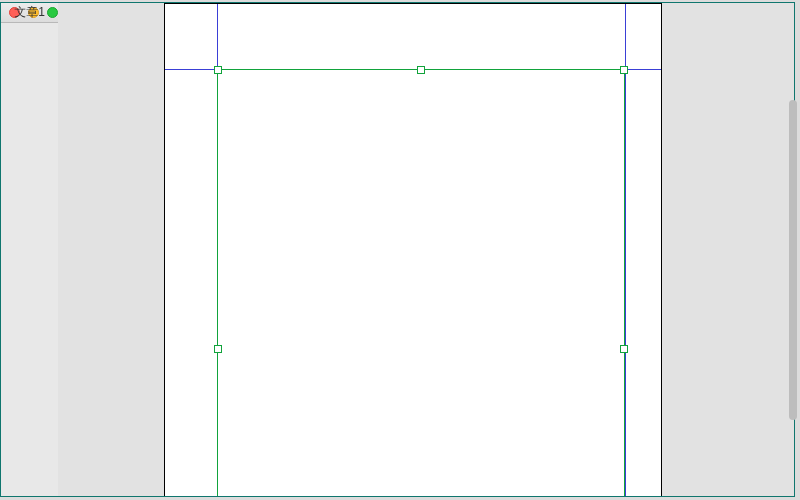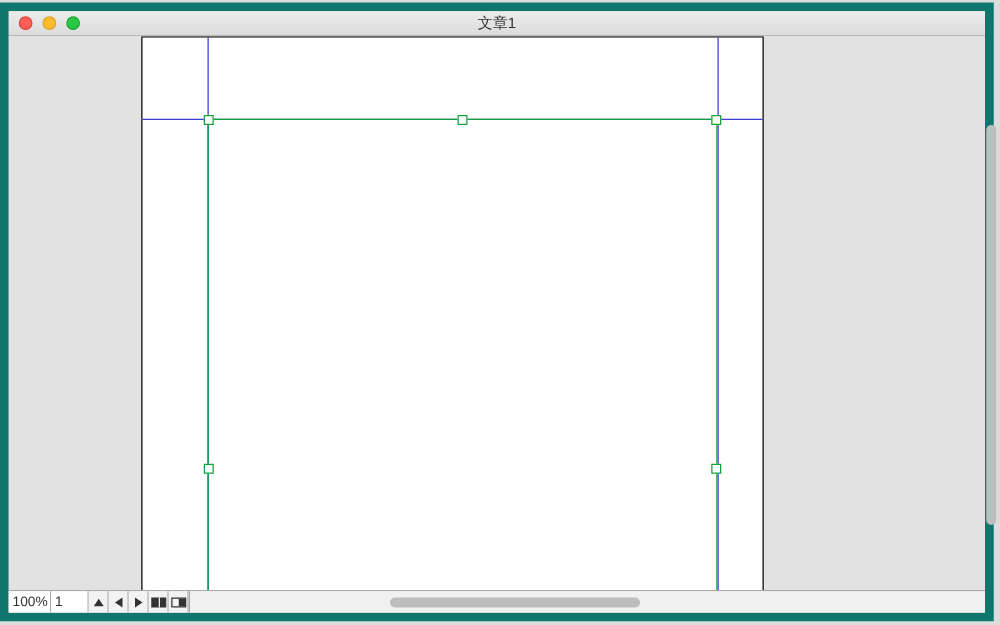--- a/index.html
+++ b/index.html
@@ -10,23 +10,22 @@
       font-family: -apple-system, "Helvetica Neue", Arial, sans-serif;
       font-size: 11px;
       overflow: hidden;
       position: relative;
     }
     .window {
       position: absolute;
       left: 0; top: 2px;
       width: 795px; height: 495px;
       background: #e8e8e8;
-      border: 7px solid #0f766e;
+      border: 1px solid #0f766e;
       display: flex;
-      flex-direction: column;
     }
     .titlebar {
       height: 20px;
       background: linear-gradient(#ececec, #dcdcdc);
       border-bottom: 1px solid #b8b8b8;
       display: flex;
       align-items: center;
       position: relative;
     }
     .traffic {
@@ -182,43 +181,17 @@
       <div class="marquee" style="left:52px; top:65px; width:408px; height:560px;">
         <div class="handle" style="left:-4px; top:-4px;"></div>
         <div class="handle" style="left:calc(50% - 4px); top:-4px;"></div>
         <div class="handle" style="right:-4px; top:-4px;"></div>
         <div class="handle" style="left:-4px; top:calc(50% - 4px);"></div>
         <div class="handle" style="right:-4px; top:calc(50% - 4px);"></div>
       </div>
     </div>
   </div>
 
-  <div class="statusbar">
-    <div class="sb-field sb-zoom">
-      <span>100%</span>
-    </div>
-    <div class="sb-field sb-page">
-      <span>1</span>
-    </div>
-    <div class="sb-btn">
-        <div class="tri up"></div>
-      </div>
-    <div class="sb-btn">
-        <div class="tri left"></div>
-      </div>
-    <div class="sb-btn">
-        <div class="tri right"></div>
-      </div>
-    <div class="sb-btn">
-        <div class="icon-spread"></div>
-      </div>
-    <div class="sb-btn">
-        <div class="icon-half"></div>
-      </div>
-    <div class="hscroll-track">
-      <div class="hscroll-thumb"></div>
-    </div>
-  </div>
 </div>
 
 <div class="vscroll">
   <div class="vscroll-thumb"></div>
 </div>
 
 </body></html>

